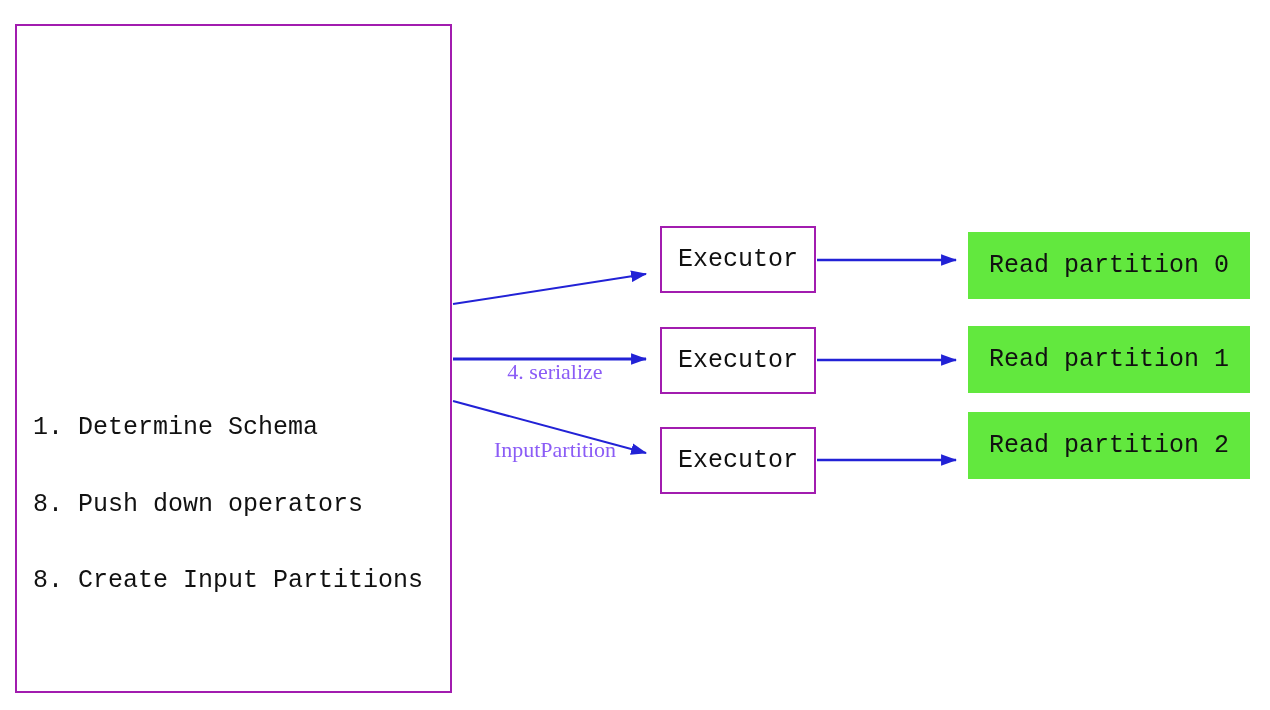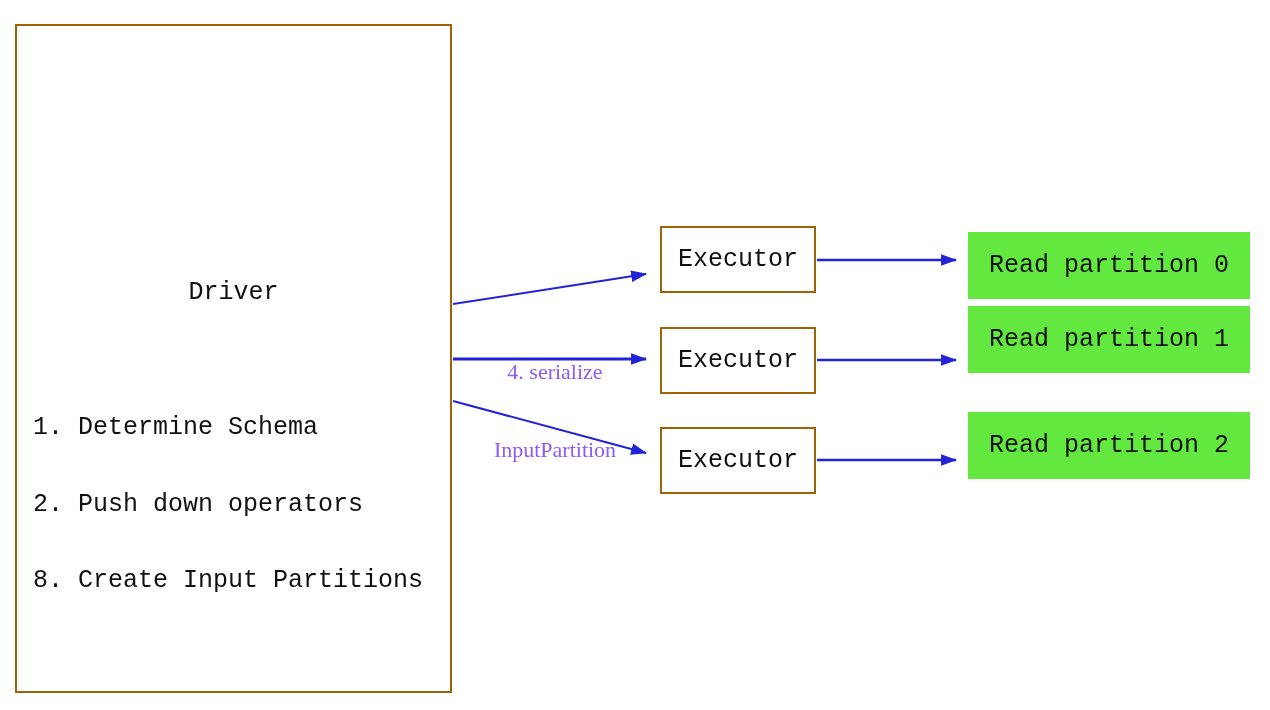--- a/index.html
+++ b/index.html
@@ -12,21 +12,21 @@
     width: 1270px;
     height: 710px;
     background: #ffffff;
     overflow: hidden;
     font-family: "Liberation Mono", "DejaVu Sans Mono", monospace;
     color: #111111;
   }
   .box {
     position: absolute;
     box-sizing: border-box;
-    border: 2px solid #a16207;
+    border: 2px solid #a21caf;
     background: #ffffff;
   }
   .driver-box {
     left: 15px;
     top: 24px;
     width: 437px;
     height: 669px;
   }
   .driver-title {
     position: absolute;
@@ -66,21 +66,21 @@
     width: 282px;
     height: 67px;
     background: #62e83e;
     display: flex;
     align-items: center;
     justify-content: center;
     font-size: 25px;
     white-space: pre;
   }
   .part-0 { top: 232px; }
-  .part-1 { top: 306px; text-align: center; }
+  .part-1 { top: 326px; text-align: center; }
   .part-2 { top: 412px; }
   .edge-label {
     position: absolute;
     font-family: "Liberation Serif", "DejaVu Serif", serif;
     font-size: 22px;
     color: #8b5cf6;
     text-align: center;
     white-space: pre;
   }
   .label-serialize {
@@ -103,24 +103,23 @@
     height: 710px;
     pointer-events: none;
   }
 </style>
 </head>
 <body>
 
 <div class="stage">
 
   <div class="box driver-box">
-    <div class="driver-title">Driver</div>
     <div class="driver-steps">
       <div>1. Determine Schema</div>
-      <div>2. Push down operators</div>
+      <div>8. Push down operators</div>
       <div>8. Create Input Partitions</div>
     </div>
   </div>
 
   <div class="box exec-box exec-1">
     <span>Executor</span>
   </div>
   <div class="box exec-box exec-2">
     <span>Executor</span>
   </div>

